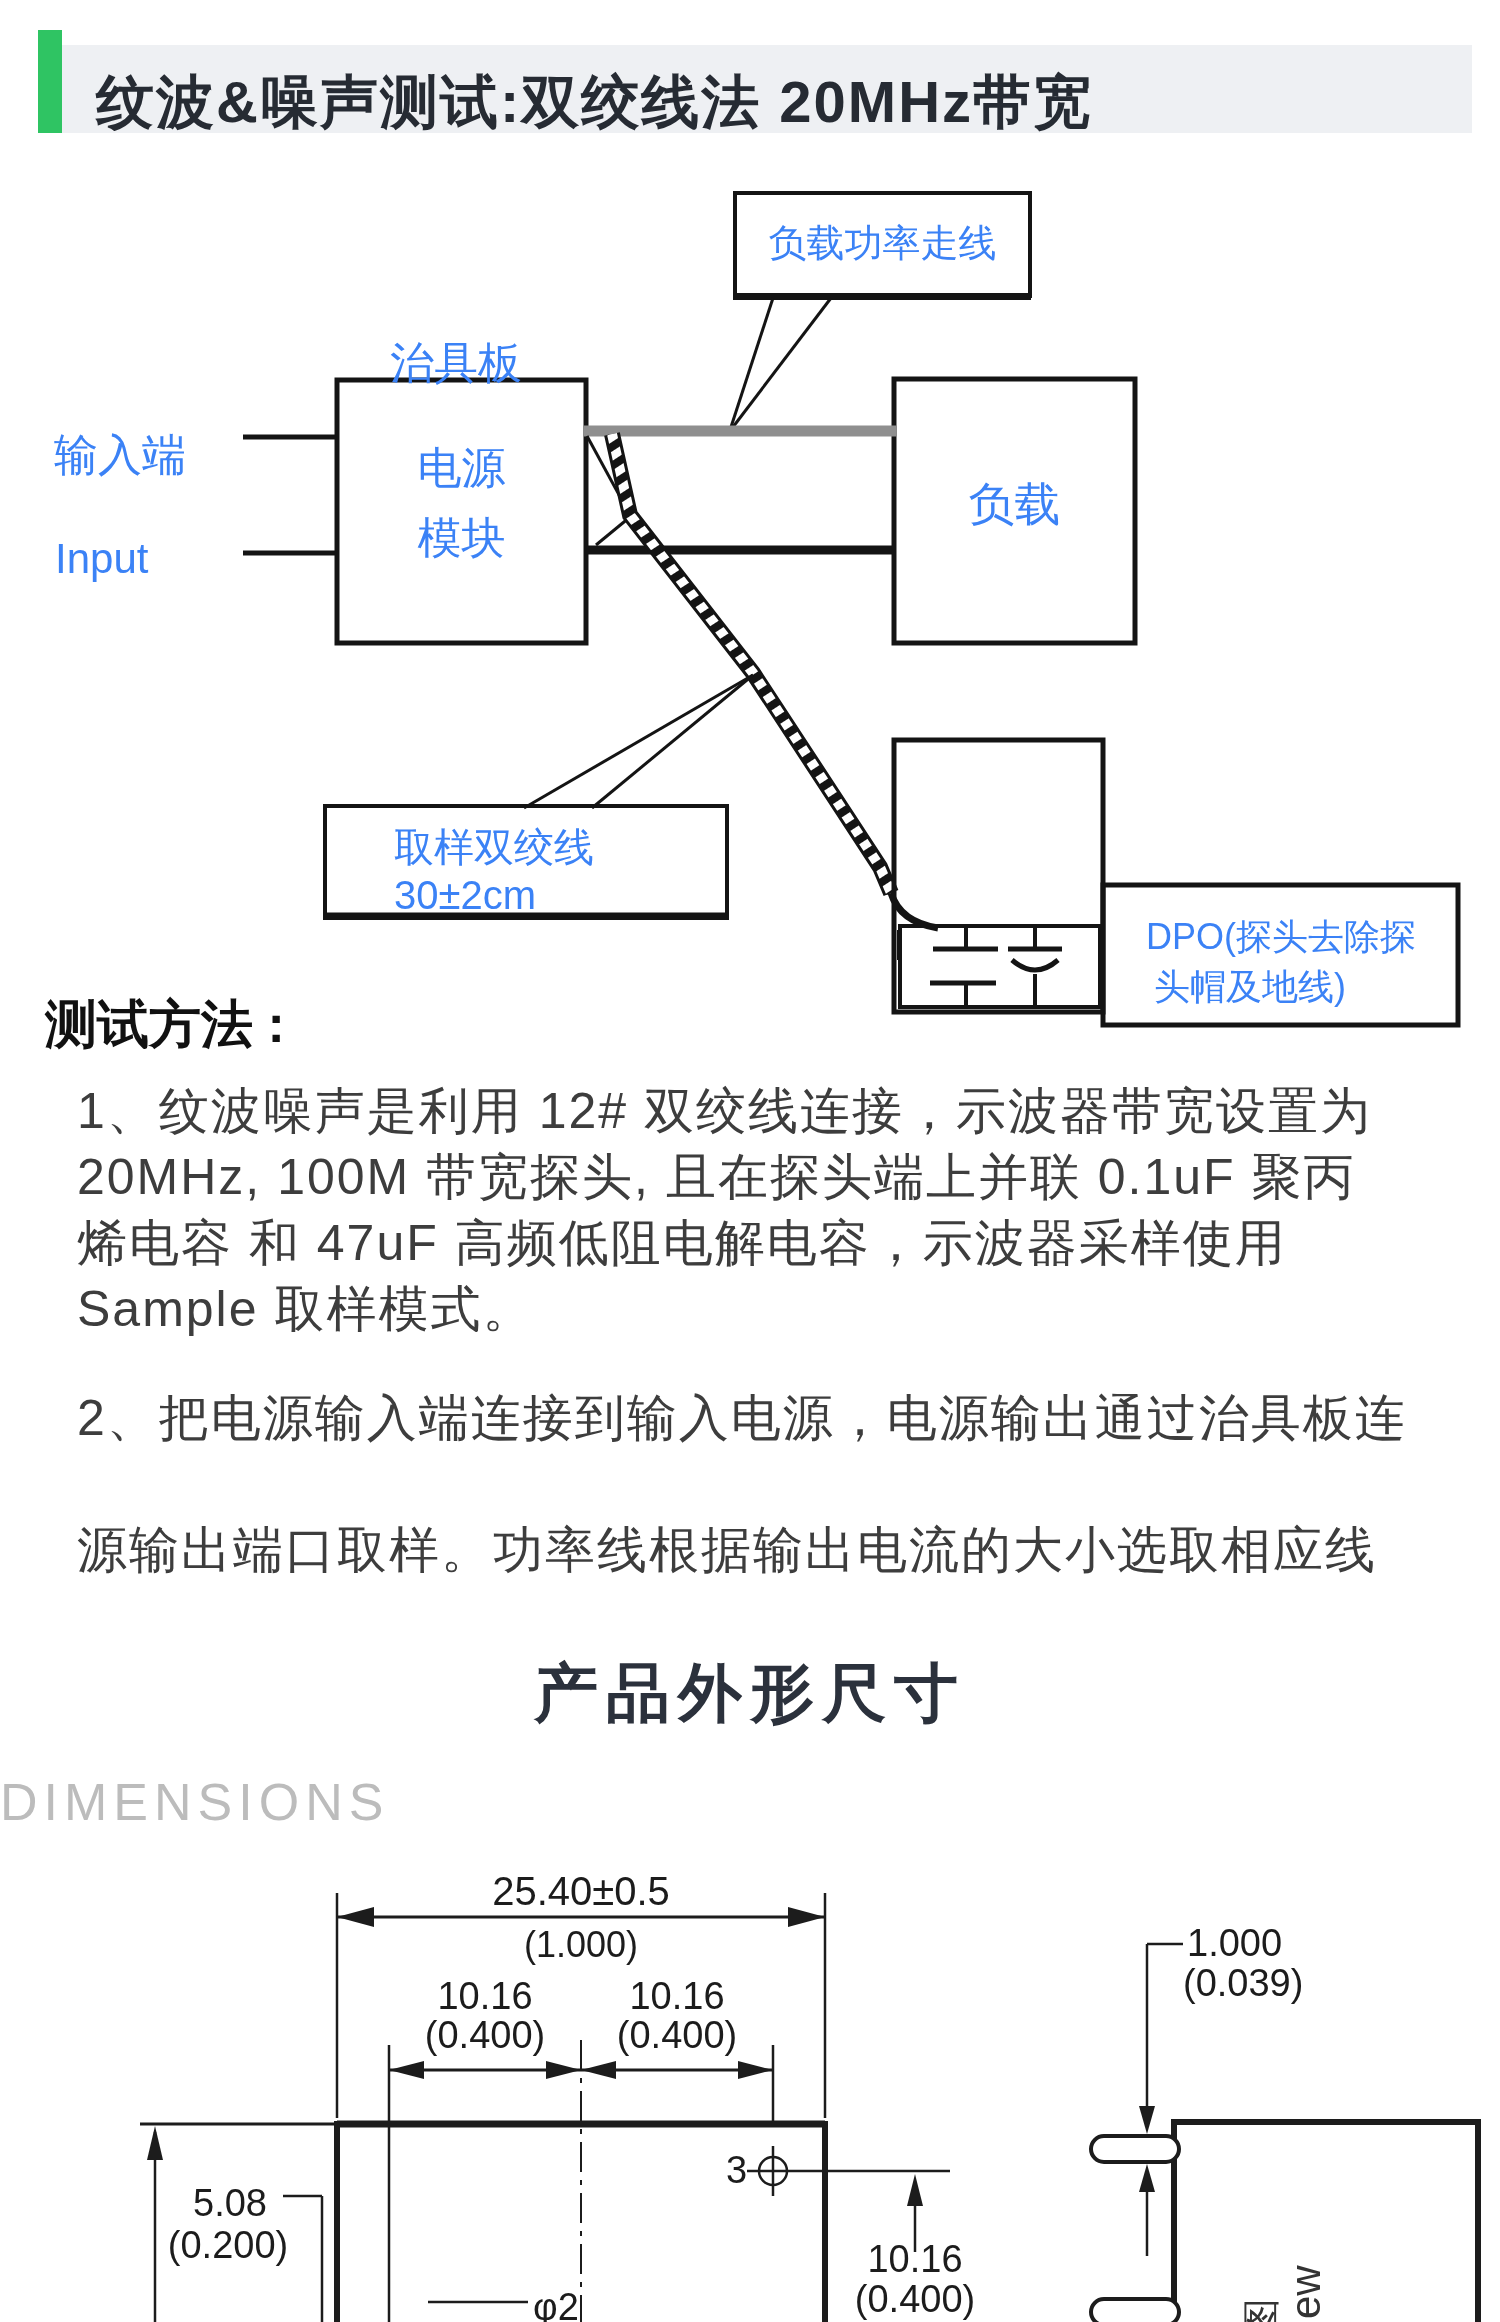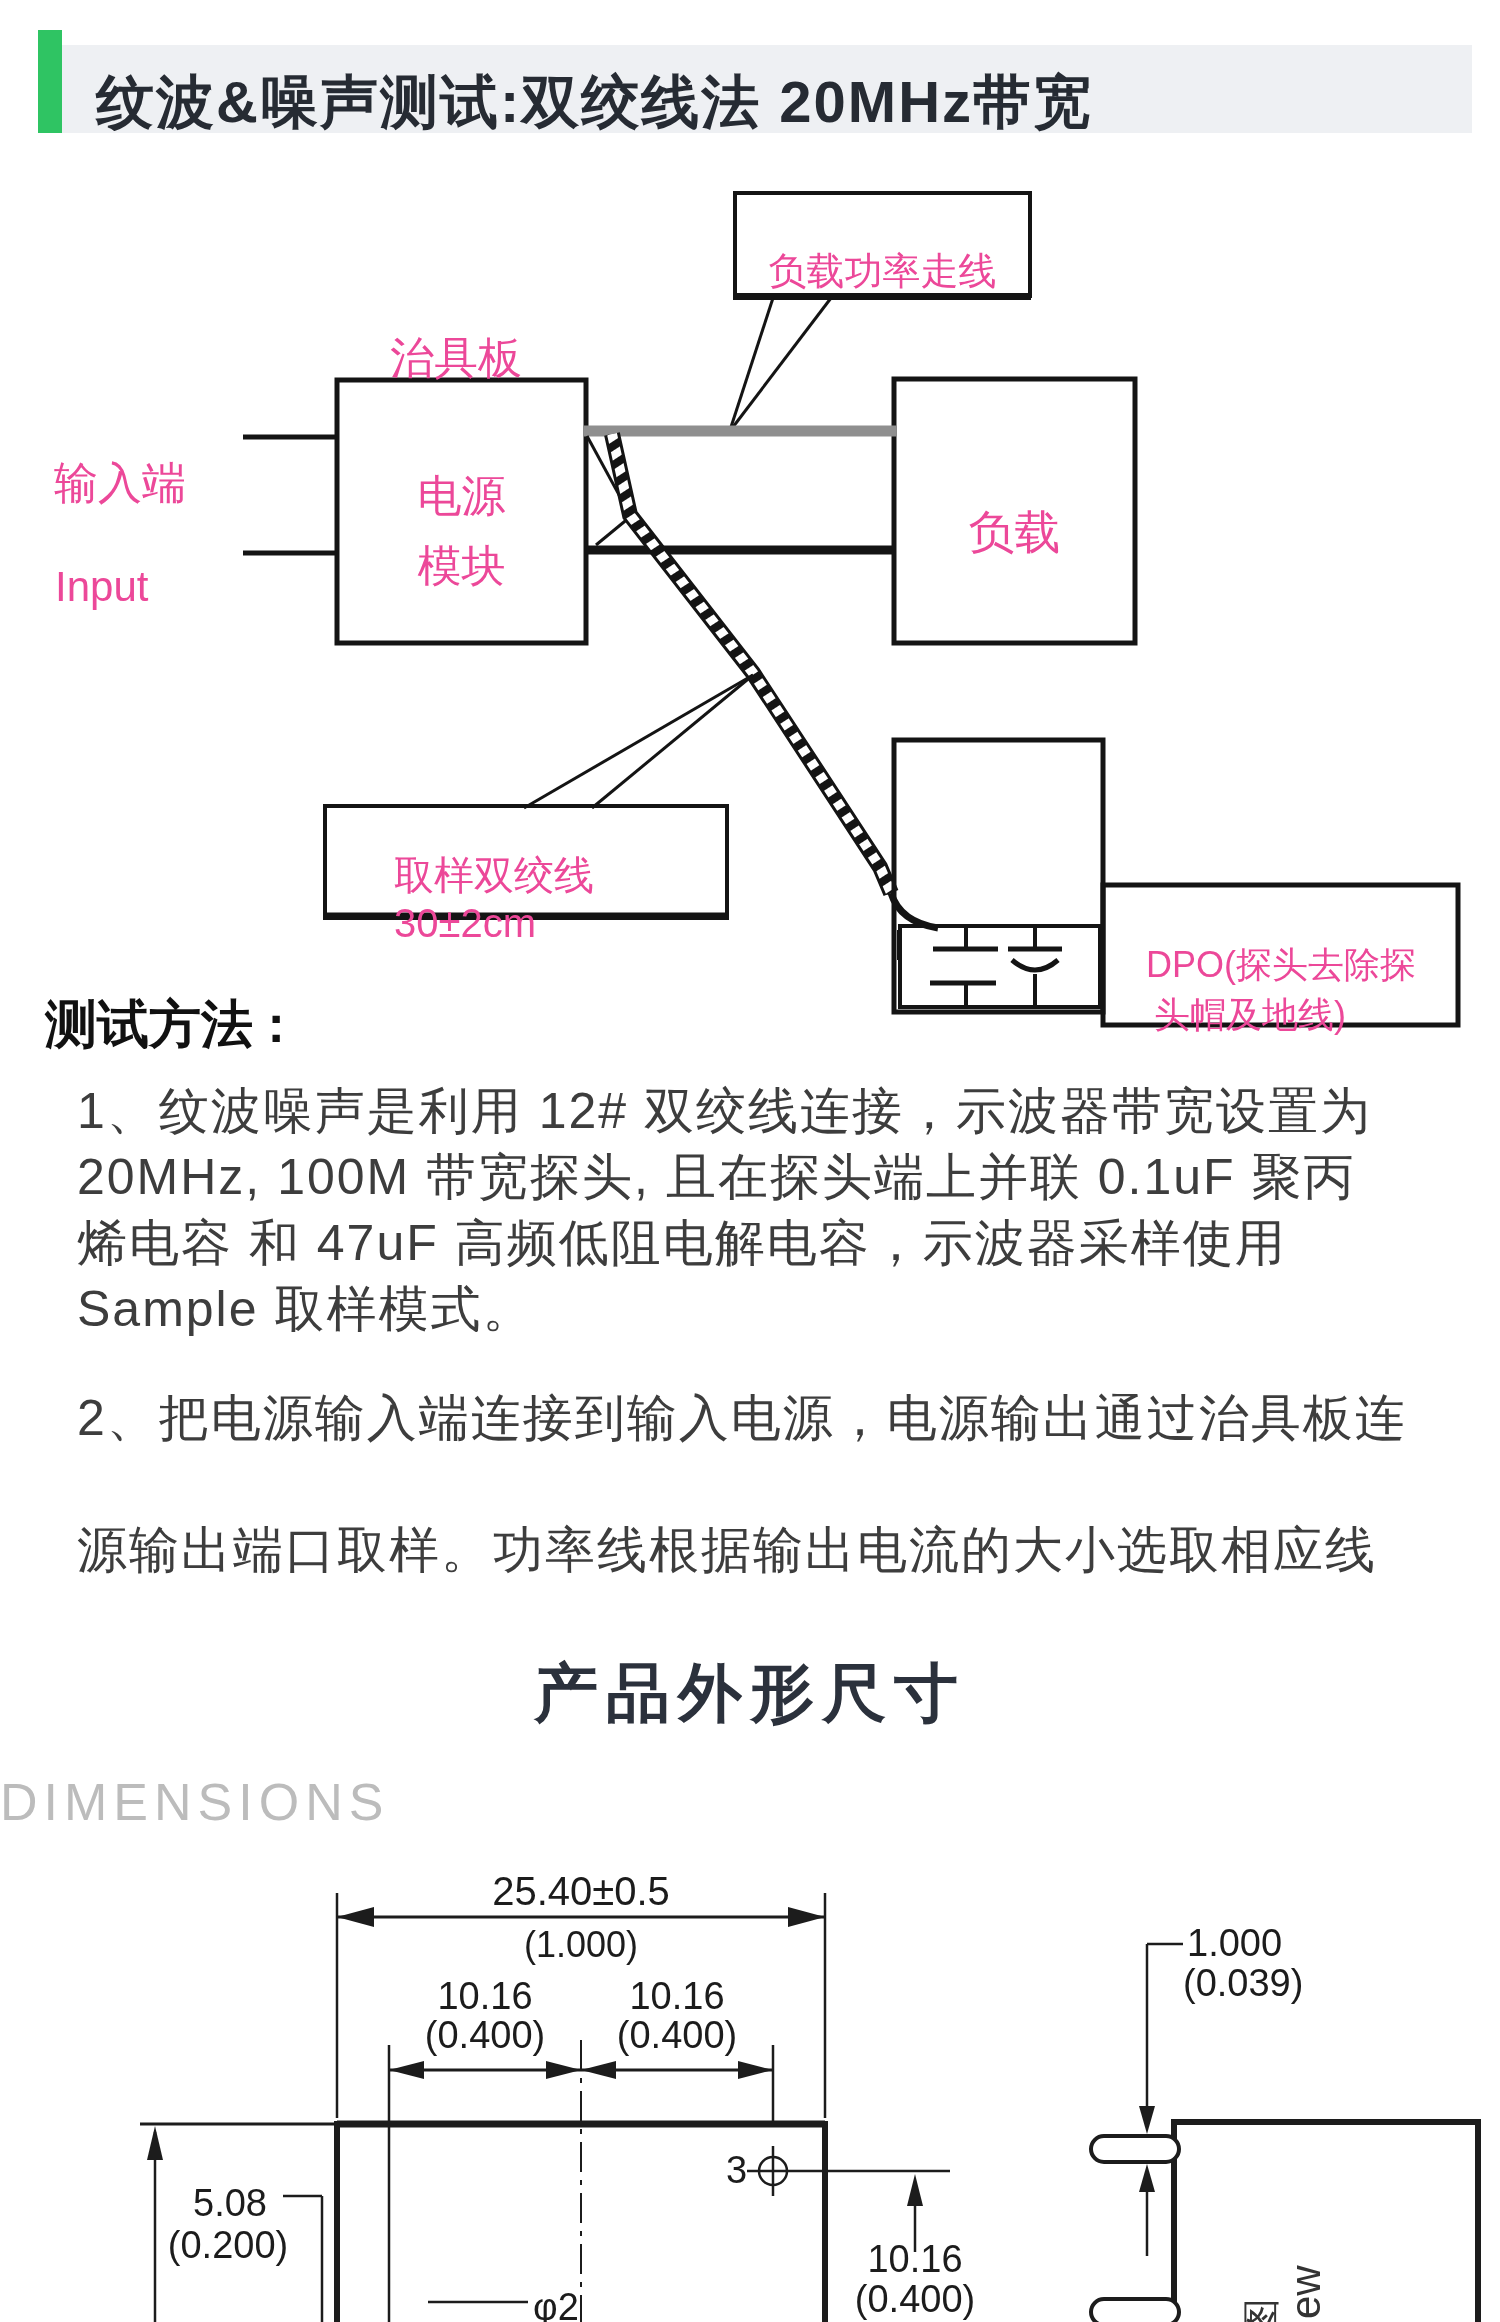--- a/index.html
+++ b/index.html
@@ -8,21 +8,21 @@
     font-family:"Liberation Sans","DejaVu Sans",sans-serif;color:#1a1a1a;
   }
   .lbl{position:absolute;white-space:nowrap;line-height:1.15;}
   .center{text-align:center;}
   svg.lineart{position:absolute;left:0;top:0;width:1500px;height:2322px;}
   
   .hdr-bg{position:absolute;left:38px;top:45px;width:1434px;height:88px;background:#eef0f3;}
   .hdr-bar{position:absolute;left:38px;top:30px;width:24px;height:103px;background:#2fc463;}
   .hdr-title{position:absolute;left:96px;top:64px;font-size:58px;font-weight:bold;color:#262b33;letter-spacing:2px;}
   
-  .dg{font-size:44px;color:#ec4899;margin-top:28px;}
+  .dg{font-size:44px;color:#3b82f6;}
   
   .para-line{position:absolute;left:33px;width:1440px;font-size:50px;color:#3d3d3d;letter-spacing:2px;white-space:nowrap;margin-left:44px;}
   .sec-title{position:absolute;left:0;width:1500px;text-align:center;font-size:64px;font-weight:bold;color:#2b313c;letter-spacing:8px;}
   .sec-sub{position:absolute;left:0;width:1500px;font-size:52px;color:#bcbcbc;letter-spacing:6px;}
   .dim{font-size:38px;color:#1c1c1c;}
   .rot{transform:rotate(-90deg);}
 </style>
 </head>
 <body>
 
@@ -125,21 +125,21 @@
       <polygon points="1147,2134 1139,2106 1155,2106" fill="#1c1c1c" stroke="none"></polygon>
       <polygon points="1147,2164 1139,2192 1155,2192" fill="#1c1c1c" stroke="none"></polygon>
       <line x1="1147" y1="2192" x2="1147" y2="2256" stroke-width="2.5"></line>
     </g>
   </svg>
 
   <div class="hdr-bg"></div>
   <div class="hdr-bar"></div>
   <div class="hdr-title">纹波&amp;噪声测试:双绞线法 20MHz带宽</div>
 
-  <div class="lbl dg" style="left:390px;top:305px;width:160px;">治具板</div>
+  <div class="lbl dg" style="left:390px;top:338px;width:160px;">治具板</div>
   <div class="lbl dg" style="left:54px;top:430px;">输入端</div>
   <div class="lbl dg" style="left:55px;top:535px;font-size:42px;">Input</div>
   <div class="lbl dg center" style="left:337px;top:443px;width:249px;">电源</div>
   <div class="lbl dg center" style="left:337px;top:513px;width:249px;">模块</div>
   <div class="lbl dg center" style="left:894px;top:478px;width:241px;font-size:46px;">负载</div>
   <div class="lbl dg center" style="left:735px;top:222px;width:295px;font-size:38px;">负载功率走线</div>
   <div class="lbl dg" style="left:394px;top:824px;font-size:40px;">取样双绞线</div>
   <div class="lbl dg" style="left:394px;top:872px;font-size:40px;">30±2cm</div>
   <div class="lbl dg" style="left:1146px;top:916px;font-size:36px;">DPO(探头去除探</div>
   <div class="lbl dg" style="left:1154px;top:966px;font-size:36px;">头帽及地线)</div>

